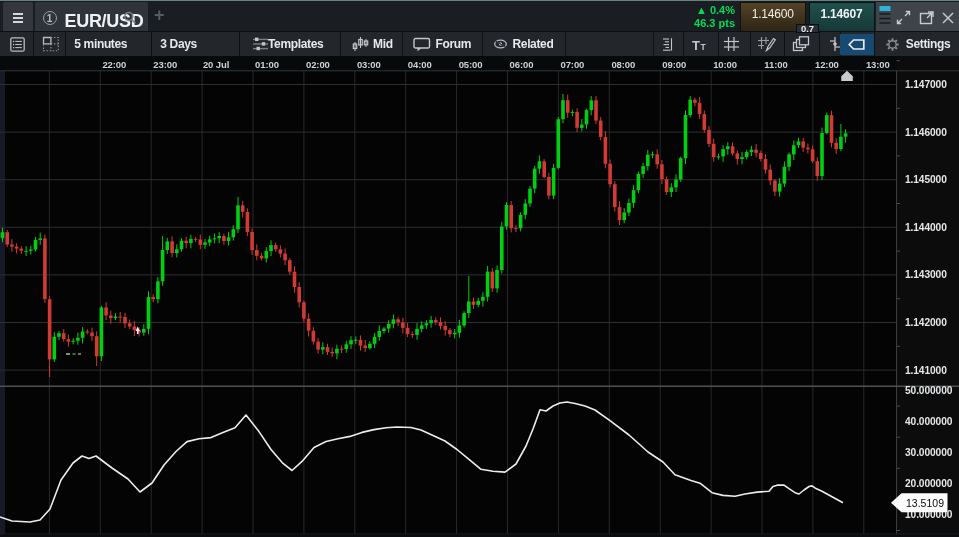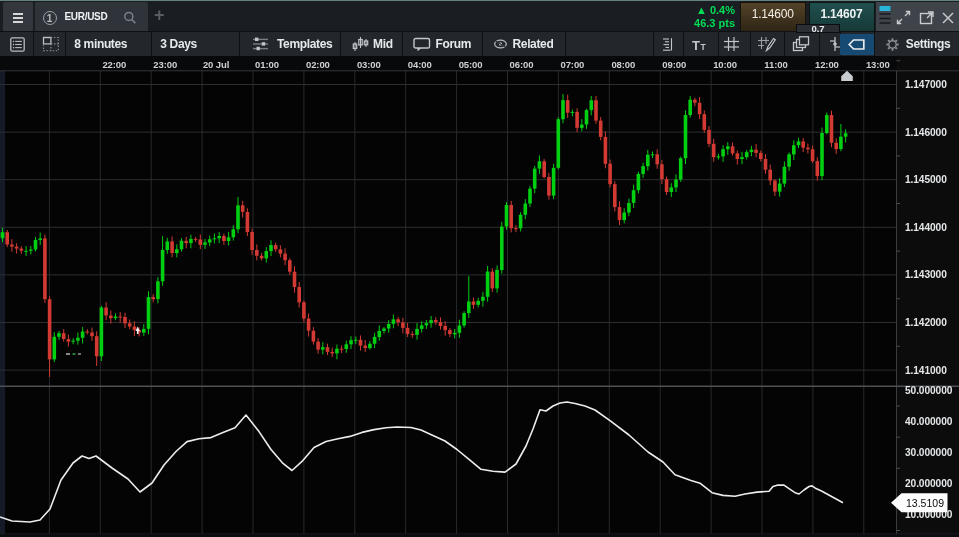--- a/index.html
+++ b/index.html
@@ -8,31 +8,31 @@
 #bar2 { position:absolute; left:0; top:31px; width:959px; height:25px; background:#23262b;
   border-top:1px solid #0e1013; }
 .btn2 { position:absolute; top:0; height:24px; display:flex; align-items:center; }
 .sep { position:absolute; top:0; width:1px; height:24px; background:#0f1114; }
 .t2 { color:#e6e9ec; font-size:12px; font-weight:bold; letter-spacing:-0.35px; }
 #burger { position:absolute; left:3px; top:1px; width:30px; height:30px; background:#34383e; border-radius:2px; }
 #burger div { position:absolute; left:9.5px; width:10.5px; height:2.3px; background:#d5d7d9; }
 #tab { position:absolute; left:34.5px; top:1px; width:113px; height:30px; background:#2f333a; border-radius:2px 2px 0 0; }
 #one { position:absolute; left:8px; top:8.5px; width:14px; height:14px; border:1.2px solid #9aa0a5; border-radius:50%;
   color:#b8bcc0; font-size:10px; font-weight:bold; text-align:center; line-height:13px; }
-#pair { position:absolute; left:30px; top:9px; color:#f0f2f4; font-size:10px; font-weight:bold; letter-spacing:-0.3px; }
+#pair { position:absolute; left:30px; top:9px; color:#f0f2f4; font-size:18px; font-weight:bold; letter-spacing:-0.3px; }
 #srch { position:absolute; left:88.5px; top:9px; }
 #plus { position:absolute; left:154px; top:4px; color:#575d64; font-size:18px; font-weight:bold; }
 #pct { position:absolute; left:690px; top:3px; width:45px; text-align:right; color:#00dd55; font-size:11px; font-weight:bold; line-height:13px; }
 #sell { position:absolute; left:739.5px; top:1px; width:66.5px; height:30px;
   background:linear-gradient(#544329,#2e2514); border:1px solid #15120a;
   color:#f3eee5; font-size:12px; font-weight:normal; text-align:center; line-height:23px; letter-spacing:-0.2px; }
 #buy { position:absolute; left:808.5px; top:1px; width:66px; height:43px;
   background:linear-gradient(#20504e,#112e2d); border:1px solid #0a1514;
   color:#eef3f3; font-size:12px; font-weight:bold; text-align:center; line-height:23px; letter-spacing:-0.2px; }
-#spread { position:absolute; left:796px; top:22.8px; width:44px; height:9.2px; background:#2b2f35;
+#spread { position:absolute; left:796px; top:22.8px; width:23px; height:9.2px; background:#2b2f35;
   border:1px solid #0b0d10; color:#e8ebee; font-size:9.5px; font-weight:bold; text-align:center; line-height:8px; z-index:5; }
 #winpanel { position:absolute; left:875.5px; top:1px; width:83.5px; height:30px; background:#3f434a; }
 #chartwrap { position:absolute; left:0; top:56px; width:959px; height:481px;border-radius:11px; }
 .tl { font:bold 9.5px "Liberation Sans"; fill:#ced2d6; letter-spacing:-0.1px; }
 .pl { font:bold 10.2px "Liberation Sans"; fill:#e4e6e8; letter-spacing:-0.1px; }
 .tag { font:10.5px "Liberation Sans"; fill:#0a0a0a; }
 #bluebtn { position:absolute; left:840px; top:2px; width:33.5px; height:20.5px; background:#164a72;
   display:flex; align-items:center; justify-content:center; }
 </style></head>
 <body>
@@ -103,39 +103,39 @@
   <div class="btn2" style="left:42px">
       <svg width="18" height="16" viewBox="0 0 18 16" class="">
         <path d="M8.9 1.5 H1.5 V7.9 H8.9 Z" fill="none" stroke="#b9bec2" stroke-width="1.3"></path>
         <g stroke="#8f9498" stroke-width="1.15" stroke-dasharray="1.4 1.7" fill="none">
           <path d="M8.9 1.5 H16.3 V14.7 H1.5 V7.9"></path>
           <path d="M8.9 7.9 V14.7 M8.9 7.9 H16.3"></path>
         </g>
       </svg>
     </div>
   <div class="sep" style="left:64.7px"></div>
-  <div class="btn2 t2" style="left:74.3px">8 minutes</div>
+  <div class="btn2 t2" style="left:74.3px">5 minutes</div>
   <div class="sep" style="left:150.7px"></div>
   <div class="btn2 t2" style="left:160.3px">3 Days</div>
   <div class="sep" style="left:239.3px"></div>
   <div class="btn2" style="left:251.7px">
       <svg width="18" height="16" viewBox="0 0 18 16" class="">
         <g stroke="#c3c7cb" stroke-width="1.4">
           <line x1="1" y1="3.4" x2="16" y2="3.4" opacity="0.55"></line>
           <line x1="1" y1="8" x2="16" y2="8" opacity="0.55"></line>
           <line x1="1" y1="12.6" x2="16" y2="12.6" opacity="0.55"></line>
         </g>
         <g fill="#c3c7cb">
           <rect x="3" y="1.6" width="3.4" height="3.4"></rect>
           <rect x="9.8" y="6.2" width="3.4" height="3.4"></rect>
           <rect x="4.5" y="10.8" width="3.4" height="3.4"></rect>
         </g>
       </svg>
     </div>
-  <div class="btn2 t2" style="left:277px">Templates</div>
+  <div class="btn2 t2" style="left:268px">Templates</div>
   <div class="sep" style="left:340.4px"></div>
   <div class="btn2" style="left:352.1px">
       <svg width="17" height="16" viewBox="0 0 17 16" class="">
         <g stroke="#c3c7cb" stroke-width="1">
           <line x1="3" y1="6" x2="3" y2="15"></line>
           <line x1="8.5" y1="1" x2="8.5" y2="12"></line>
           <line x1="14" y1="3" x2="14" y2="11"></line>
         </g>
         <g fill="none" stroke="#c3c7cb" stroke-width="1.2">
           <rect x="1.3" y="8" width="3.4" height="4.5"></rect>

